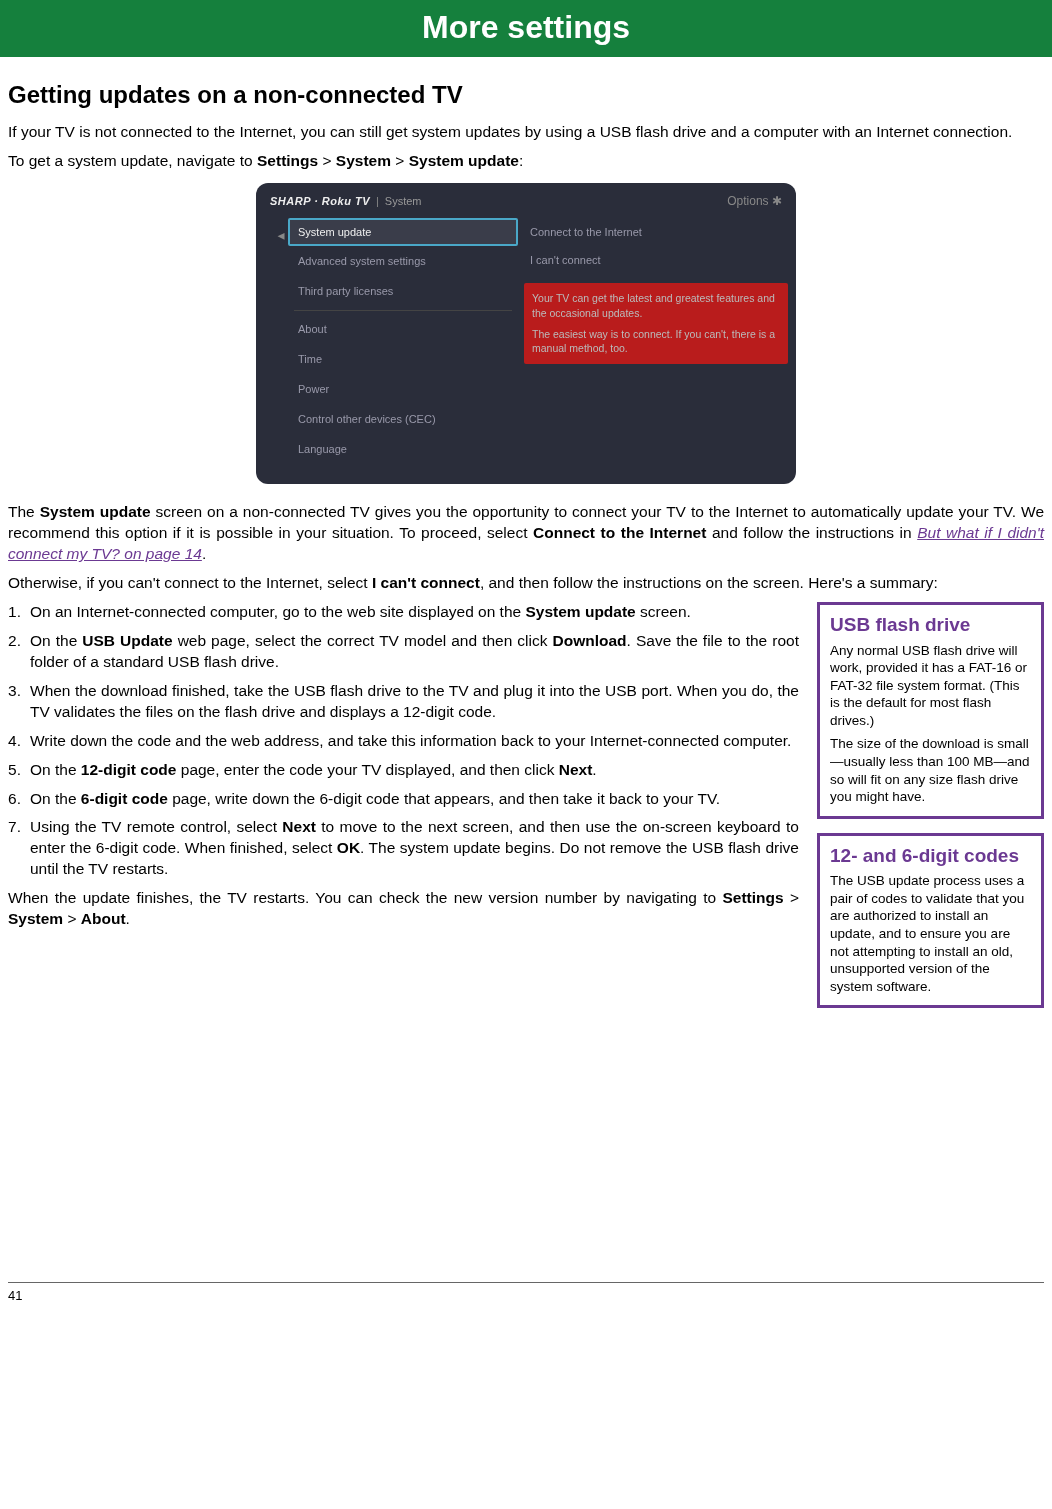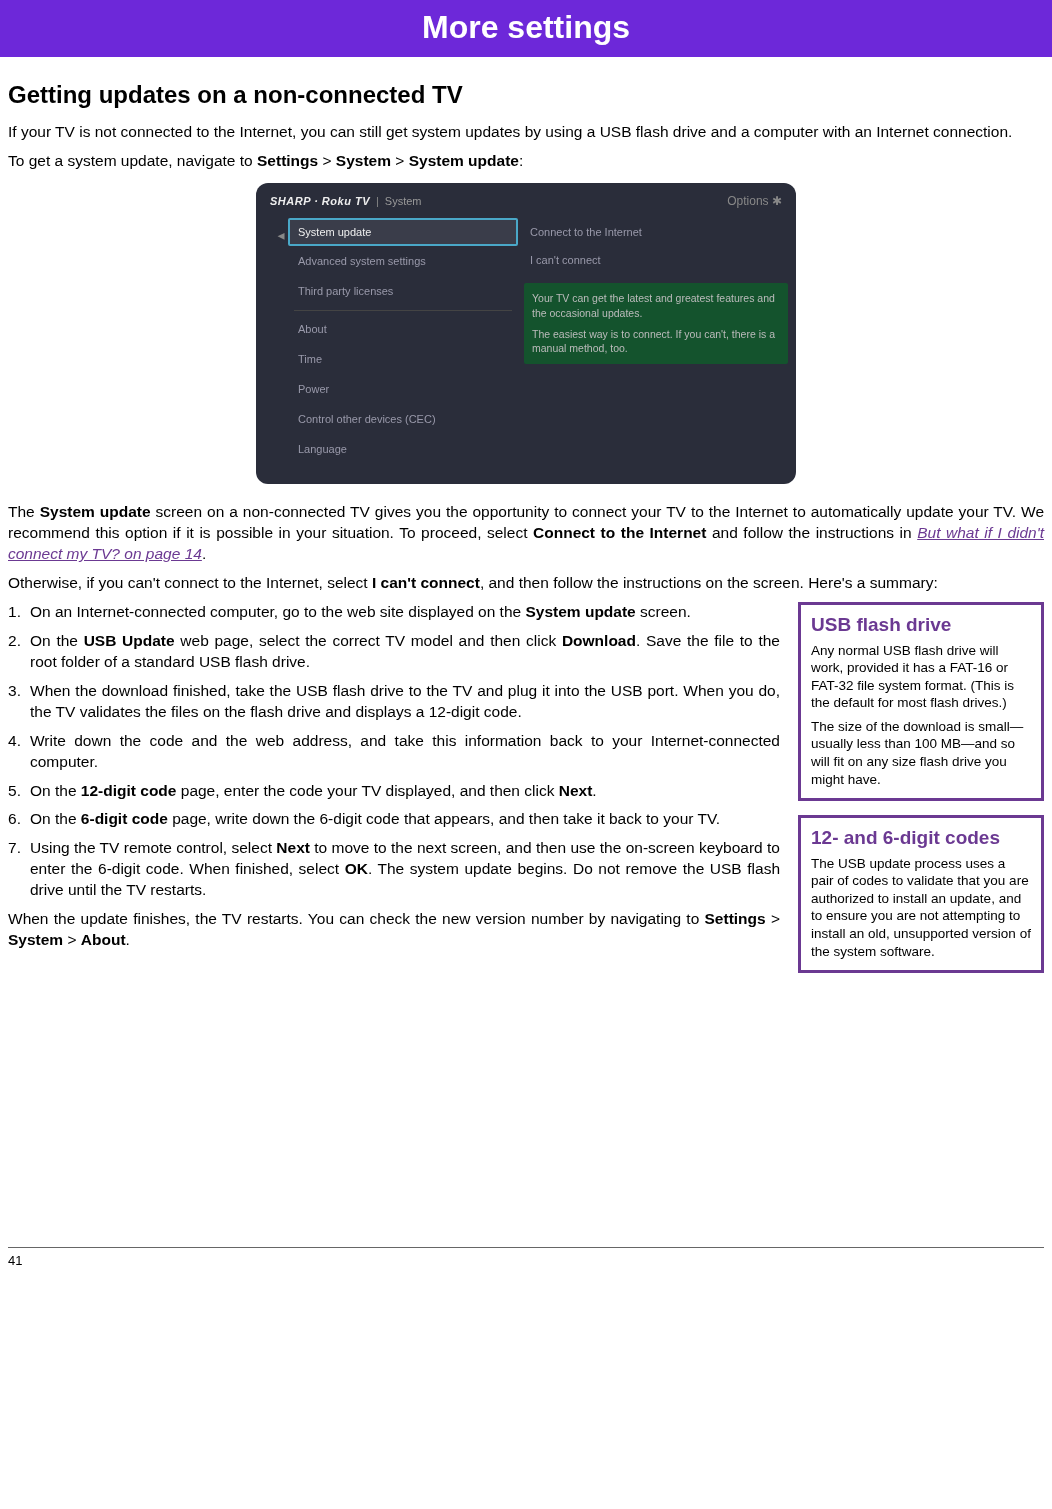--- a/index.html
+++ b/index.html
@@ -6,21 +6,21 @@
   body {
     font-family: Arial, Helvetica, sans-serif;
     width: 1052px;
     margin: 0 auto;
     color: #000;
     font-size: 15.5px;
     line-height: 1.35;
     padding-bottom: 40px;
   }
   .banner {
-    background: #6d28d9;
+    background: #15803d;
     color: #fff;
     text-align: center;
     font-size: 32px;
     font-weight: bold;
     padding: 6px 0 8px 0;
     margin-bottom: 22px;
   }
   .content { padding: 0 8px; }
   h1.section-title {
     font-size: 24px;
@@ -64,21 +64,21 @@
   }
   .tv-item.selected {
     border: 2px solid #4aa8c8;
     background: #3a3d4a;
     color: #eee;
     padding: 5px 8px;
   }
   .tv-divider { border-top: 1px solid #444; margin: 4px 6px; }
   .tv-right-item { padding: 7px 6px; color: #99a; font-size: 11px; }
   .tv-info {
-    background: #14532d;
+    background: #b91c1c;
     color: #bbb;
     padding: 8px;
     font-size: 10.5px;
     line-height: 1.4;
     margin-top: 8px;
     border-radius: 2px;
   }
   .tv-info p { margin-bottom: 6px; text-align: left; }
   .tv-info p:last-child { margin-bottom: 0; }
   .tv-arrow {
@@ -88,21 +88,21 @@
     width: 14px;
     text-align: center;
   }
   .two-col {
     display: flex;
     gap: 18px;
     align-items: flex-start;
     margin-top: 6px;
   }
   .main-col { flex: 1; }
-  .side-col { width: 246px; flex-shrink: 0; }
+  .side-col { width: 227px; flex-shrink: 0; }
   ol.steps { list-style: none; counter-reset: step; }
   ol.steps > li {
     counter-increment: step;
     margin-bottom: 8px;
     padding-left: 22px;
     position: relative;
     text-align: justify;
   }
   ol.steps > li::before {
     content: counter(step) ".";

